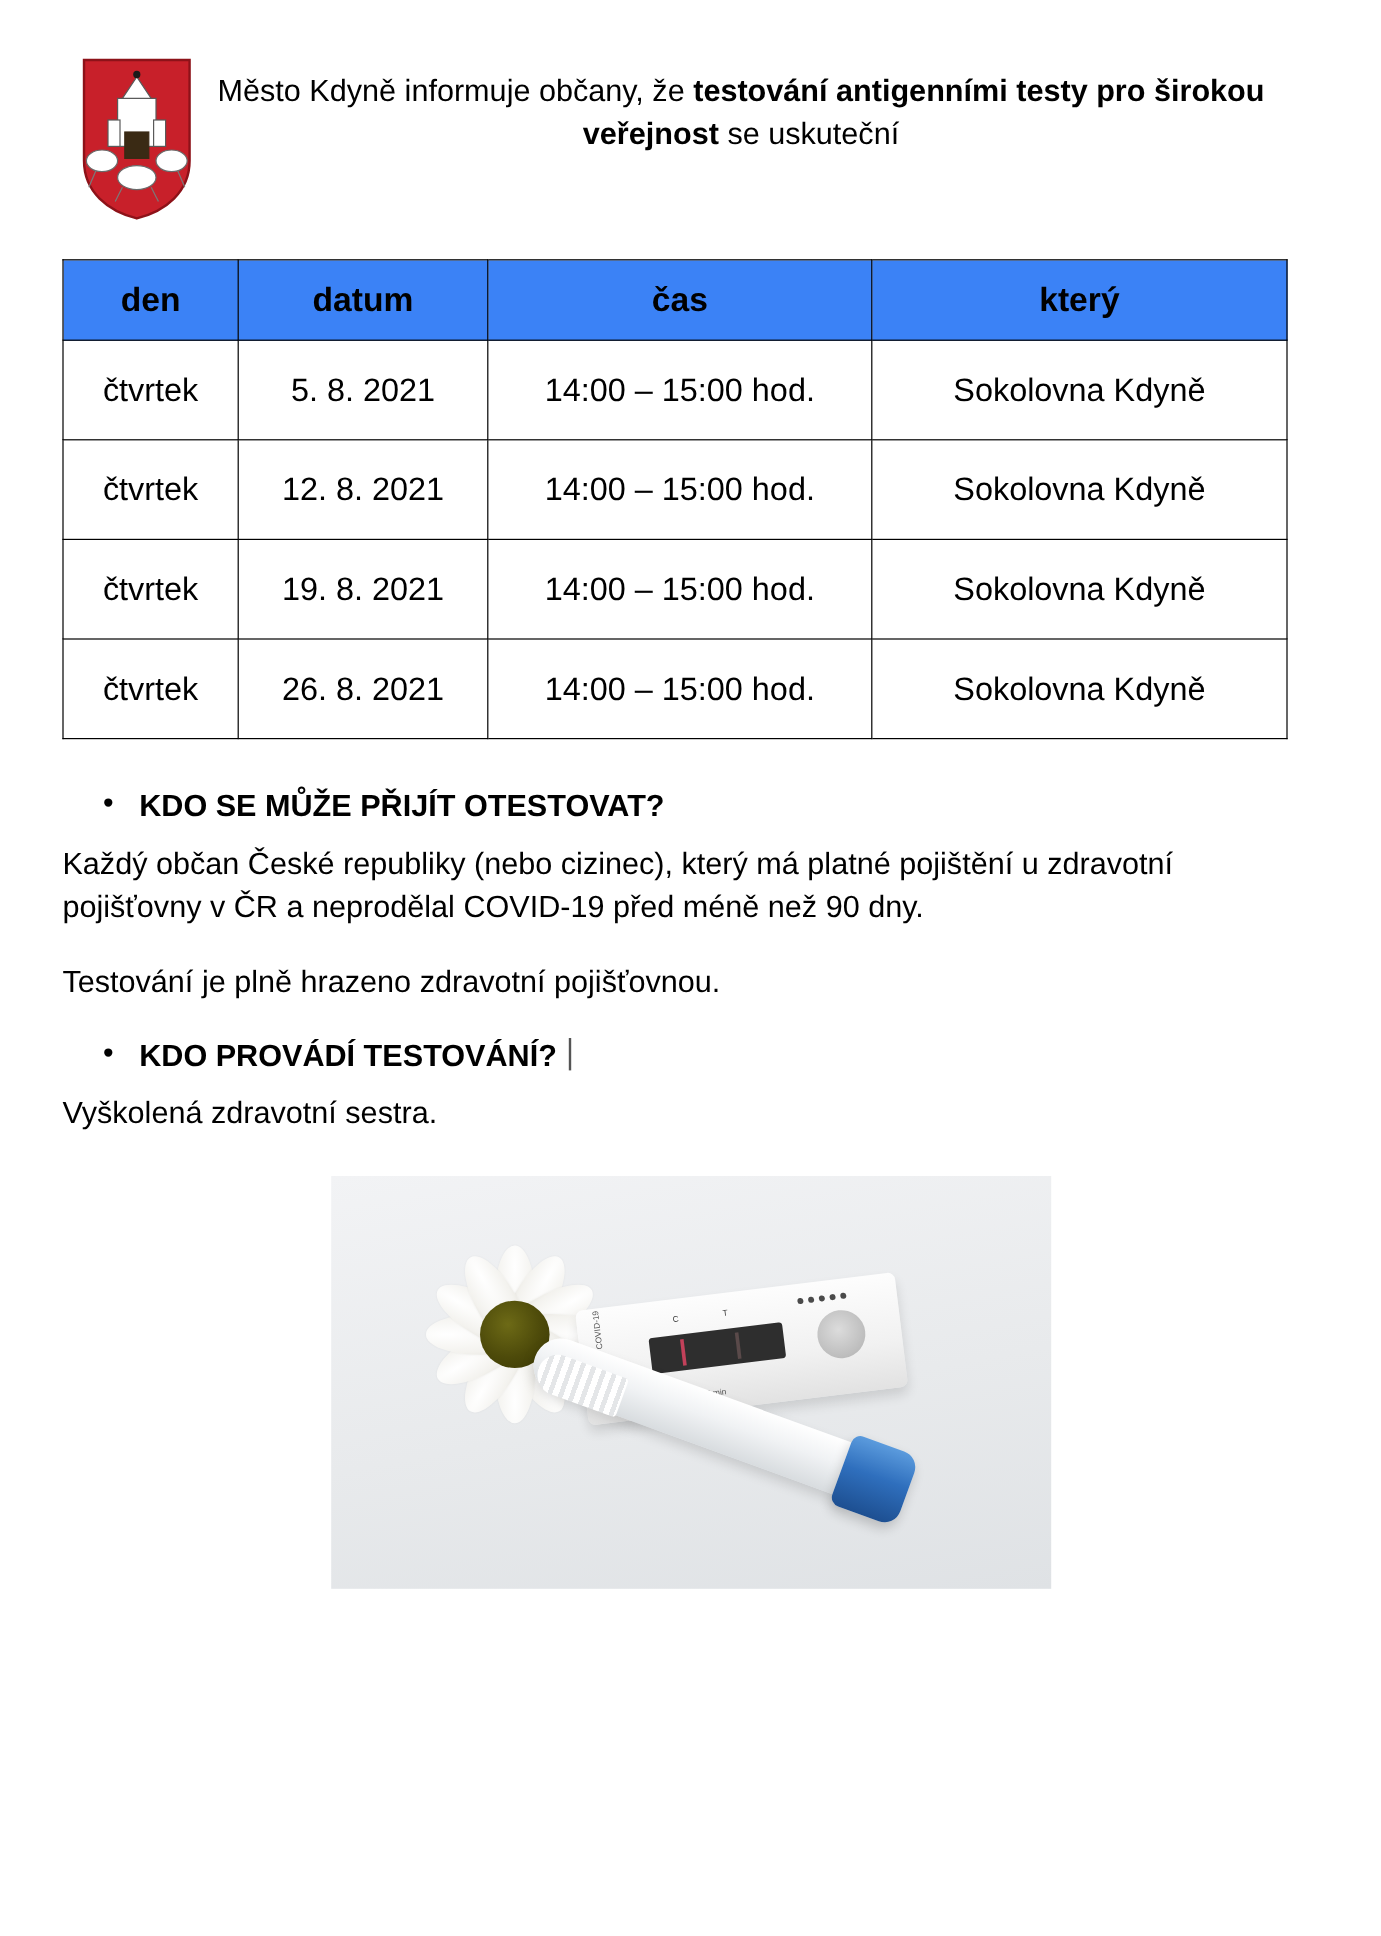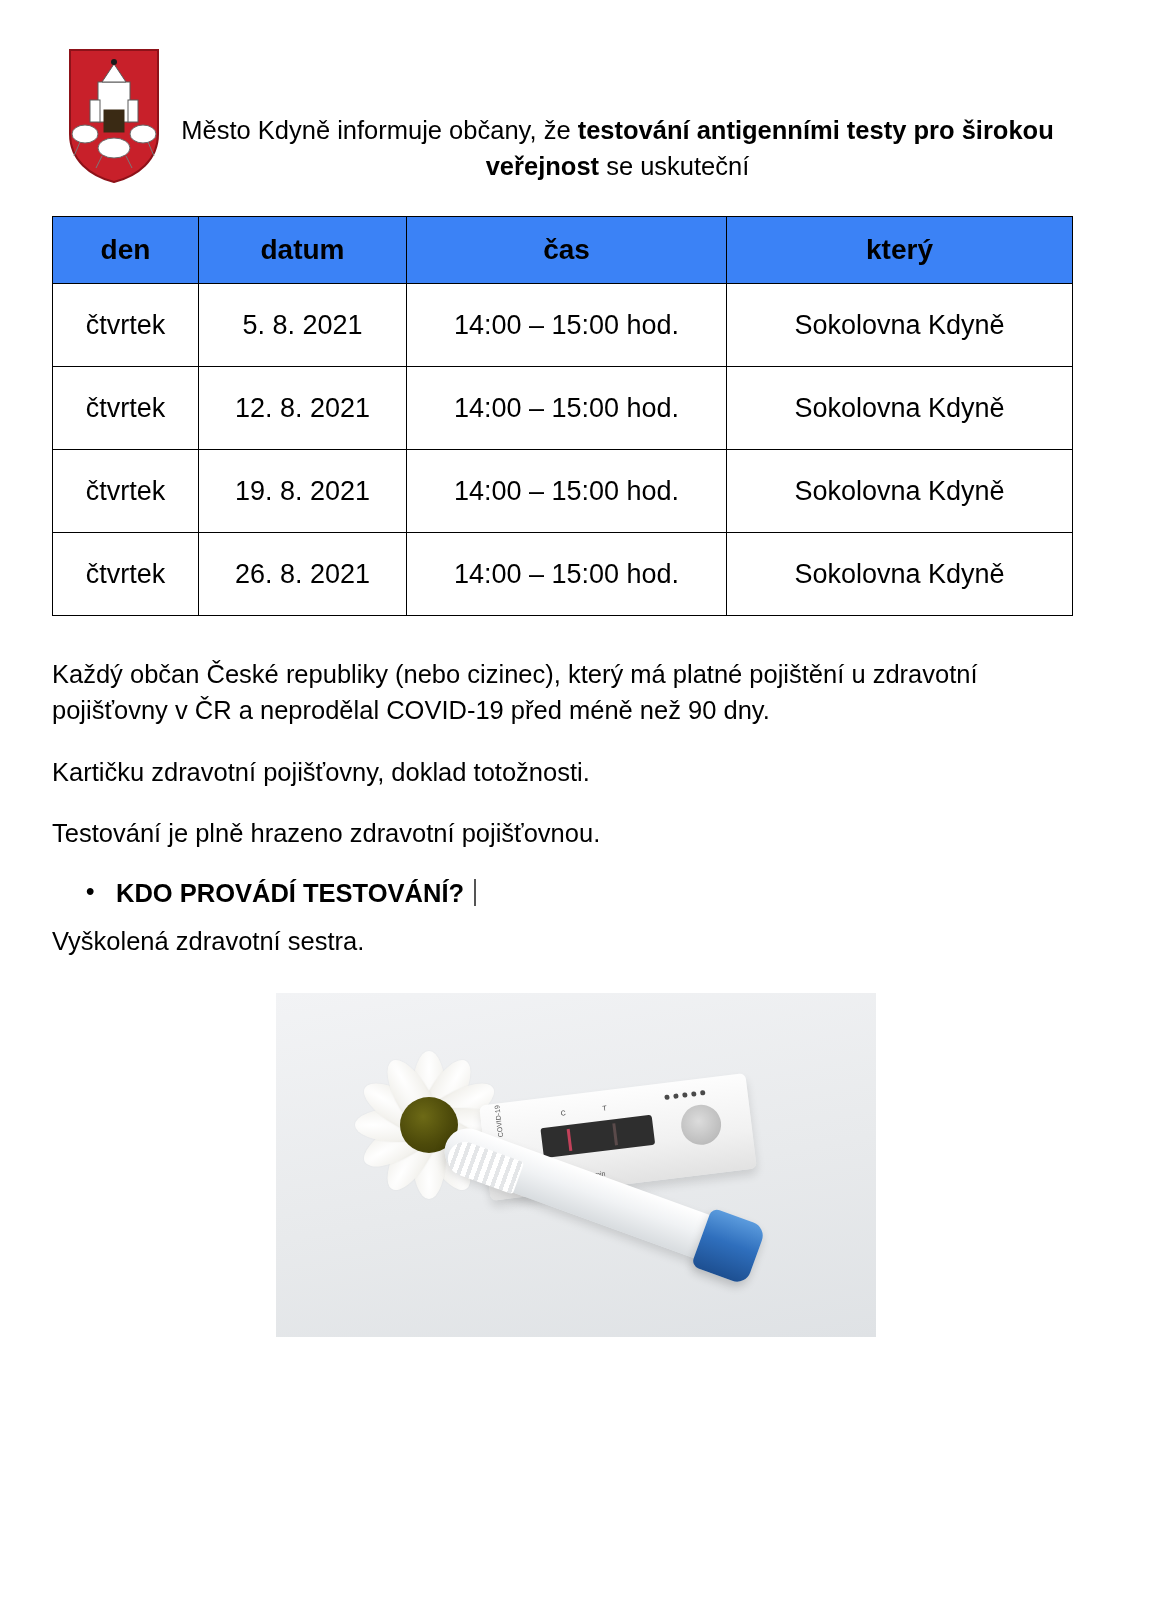--- a/index.html
+++ b/index.html
@@ -19,21 +19,21 @@
     position: relative;
     width: 1151px;
     height: 1613px;
     padding: 0;
     box-sizing: border-box;
   }
 
   
   .header {
     display: flex;
-    align-items: flex-end;
+    align-items: flex-start;
     padding: 42px 60px 0 60px;
     box-sizing: border-box;
   }
   .crest {
     width: 92px;
     height: 136px;
     flex: 0 0 92px;
     margin-left: 8px;
     margin-top: 6px;
     position: relative;
@@ -360,23 +360,26 @@
           <td>26. 8. 2021</td>
           <td>14:00 – 15:00 hod.</td>
           <td>Sokolovna Kdyně</td>
         </tr>
       </tbody>
     </table>
   </div>
 
   <div class="faq">
 
+    <div class="q">
+      <span class="bullet"></span>
+      <span>KDO SE MŮŽE PŘIJÍT OTESTOVAT?</span>
+    </div>
     <div class="a">Každý občan České republiky (nebo cizinec), který má platné pojištění u zdravotní pojišťovny v ČR a neprodělal COVID-19 před méně než 90 dny.</div>
 
-    <div class="a tight">Kartičku zdravotní pojišťovny, doklad totožnosti.</div>
 
     <div class="a tight">Testování je plně hrazeno zdravotní pojišťovnou.</div>
 
     <div class="q">
       <span class="bullet"></span>
       <span>KDO PROVÁDÍ TESTOVÁNÍ?</span>
       <span class="caret"></span>
     </div>
     <div class="a tight">Vyškolená zdravotní sestra.</div>
   </div>

